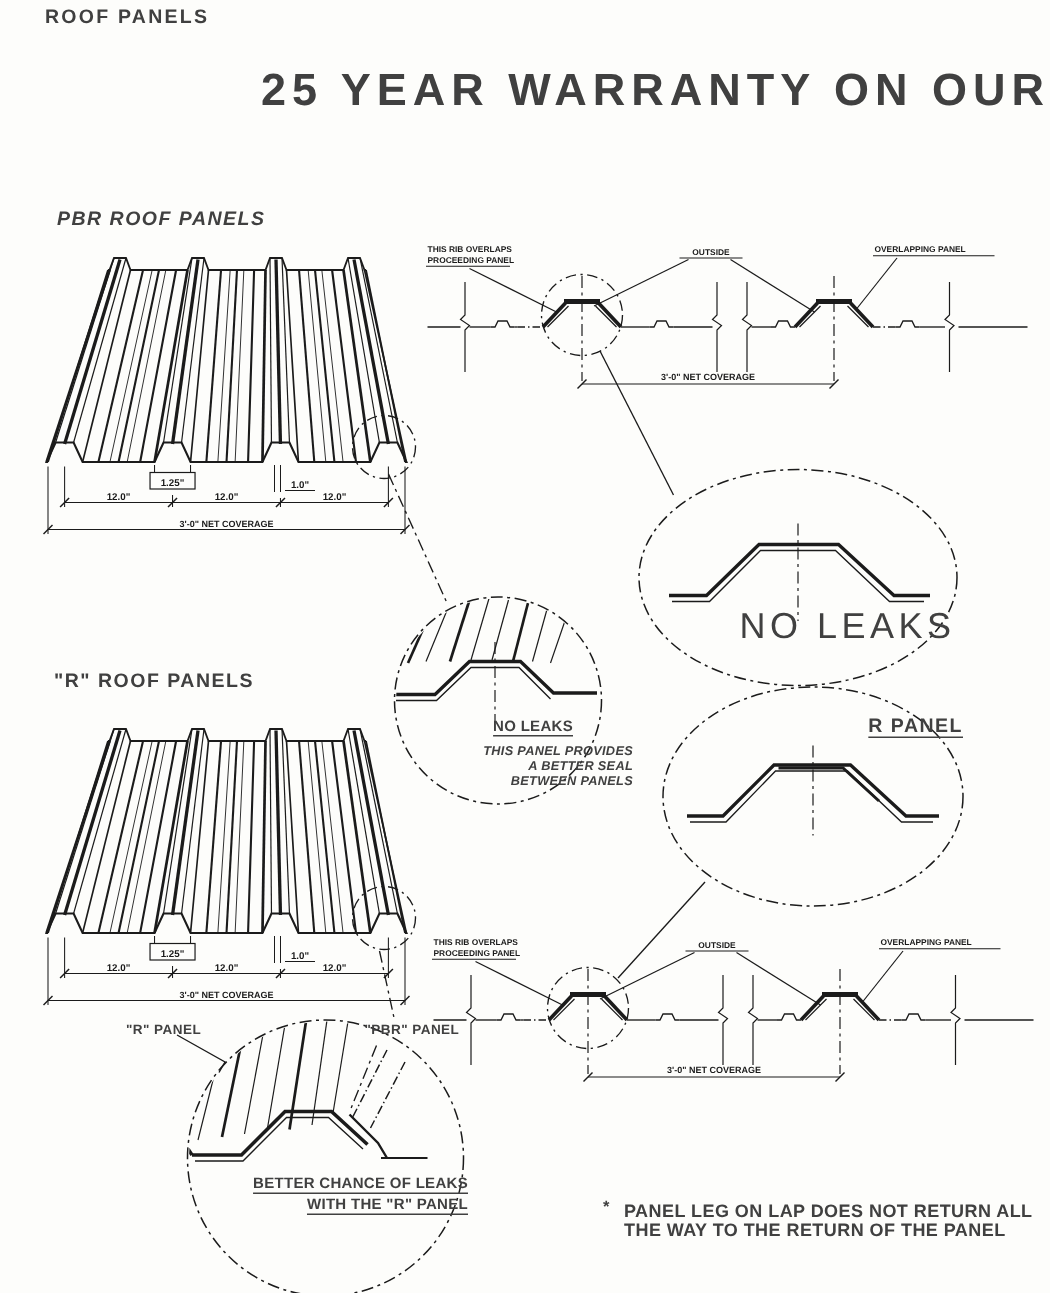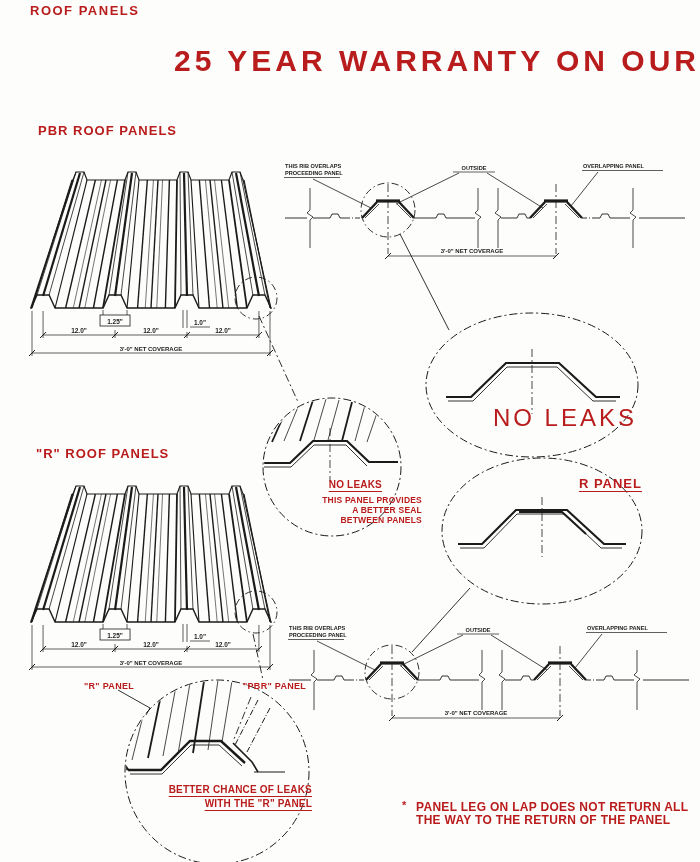--- a/index.html
+++ b/index.html
@@ -1,30 +1,30 @@
 <!DOCTYPE html>
 <html><head>
 <meta charset="utf-8">
 <style>
   html,body{margin:0;padding:0;background:#e8e8e6;}
   .page{position:relative;width:700px;height:862px;background:#fdfdfb;margin:0 auto;
         font-family:"Liberation Sans",sans-serif;color:#1b1b1b;overflow:hidden;}
-  .t{position:absolute;white-space:nowrap;color:#b91c1c;}
+  .t{position:absolute;white-space:nowrap;color:#404040;}
   .ctr{text-align:right;}
   .und{text-decoration:underline;text-underline-offset:3px;text-decoration-thickness:1px;}
   .kicker{left:30px;top:3px;font-weight:700;font-size:13px;letter-spacing:1.5px;}
   .title1{left:0;width:700px;top:44px;font-weight:700;font-size:30px;letter-spacing:4px;}
   .title2{left:0;width:700px;top:77px;font-weight:700;font-size:27px;letter-spacing:2.5px;}
   .sechead{font-weight:700;font-size:13px;letter-spacing:1px;}
-  .pbr-head{left:38px;top:123px;}
+  .pbr-head{left:38px;top:138px;font-style:italic;}
   .r-head{left:36px;top:446px;}
   .dt-title{font-weight:700;font-size:13px;letter-spacing:1px;}
   .dt-verdict{font-weight:400;font-size:24px;letter-spacing:3px;}
   .small-lbl{font-weight:700;font-size:9px;letter-spacing:.3px;}
-  .seal-txt{font-weight:700;font-size:8.5px;letter-spacing:.2px;}
+  .seal-txt{font-weight:700;font-size:8.5px;letter-spacing:.2px;font-style:italic;}
   .leak-txt{font-weight:700;font-size:10px;letter-spacing:.2px;}
   .fn{font-weight:700;font-size:12px;letter-spacing:.3px;}
   svg{position:absolute;overflow:visible;}
   svg text{fill:#1b1b1b;font-family:"Liberation Sans",sans-serif;}
   .st{font-size:5.6px;font-weight:700;}
   .st6{font-size:6px;font-weight:700;}
   .pd{font-size:6.5px;font-weight:700;}
   .pd6{font-size:6px;font-weight:700;}
 </style>
 </head>

